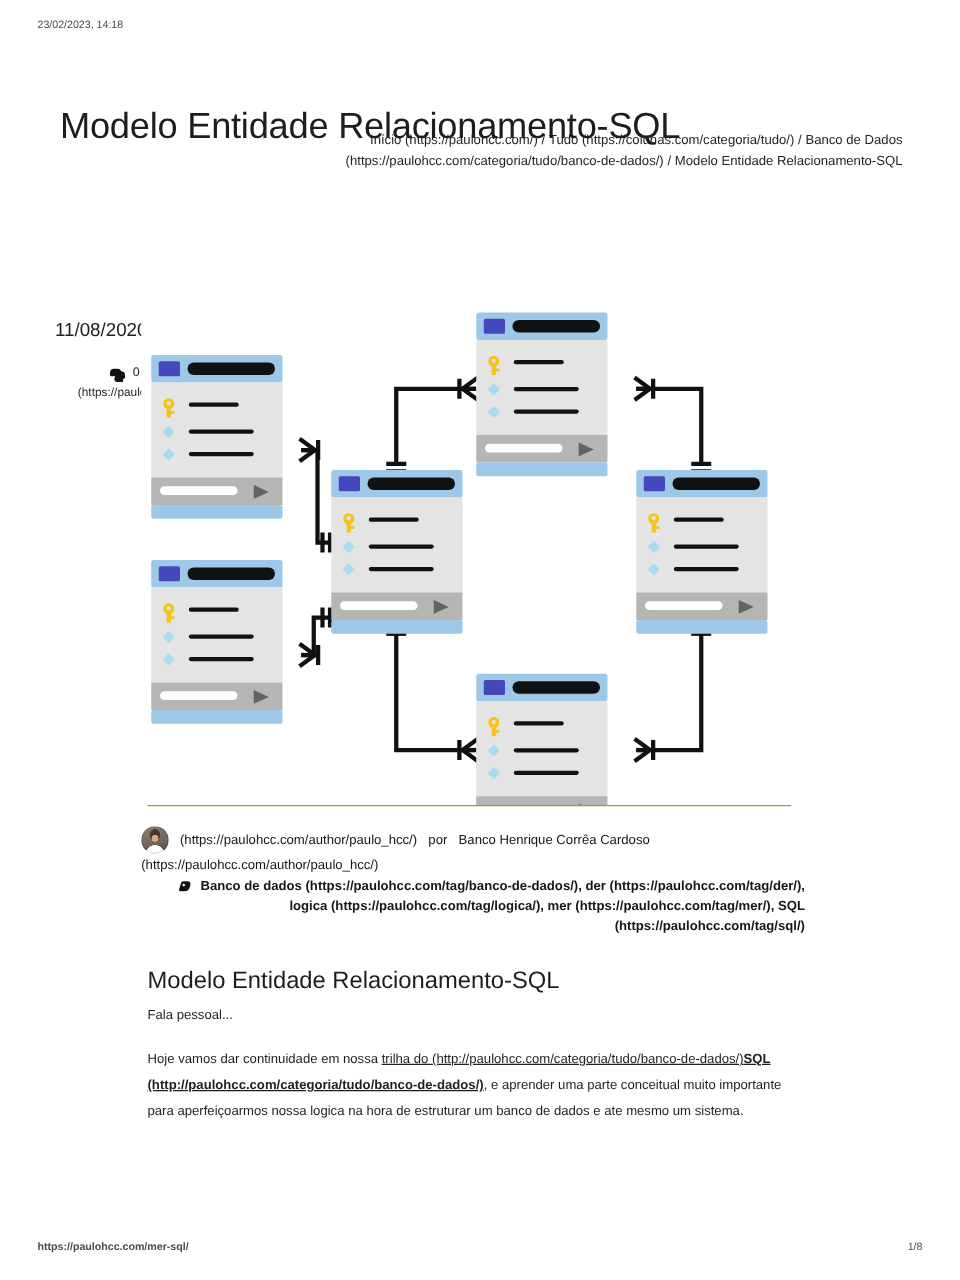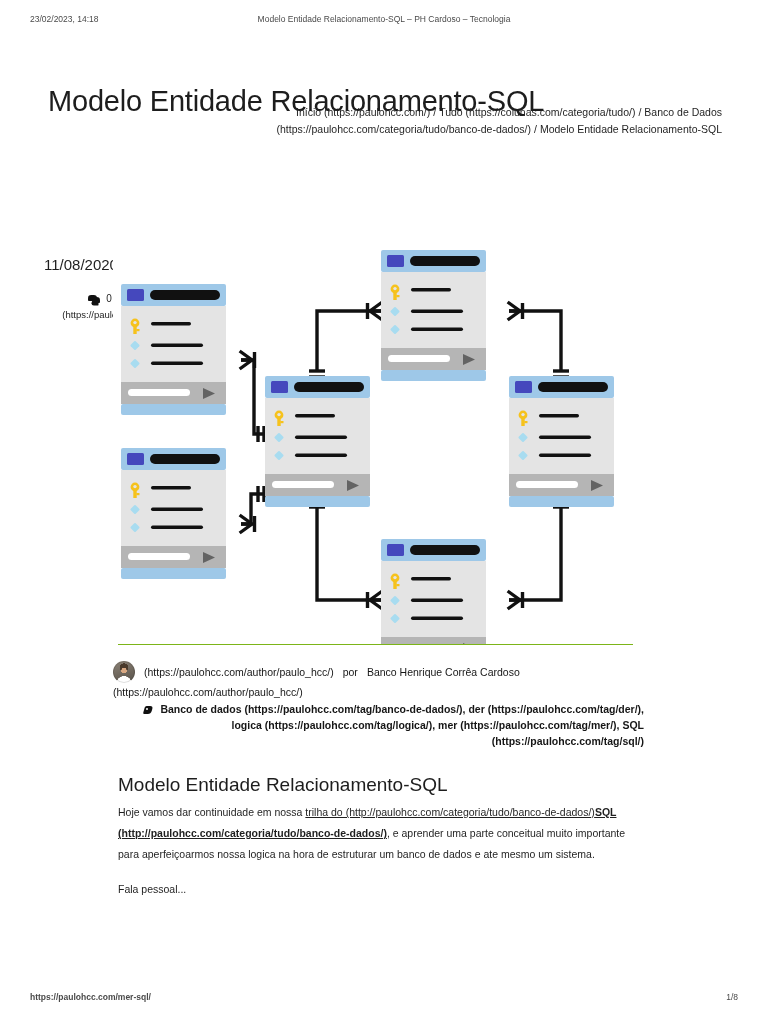--- a/index.html
+++ b/index.html
@@ -266,21 +266,20 @@
     color: #1f1f1f;
     font-weight: bold;
     text-decoration: underline;
   }
 </style>
 </head>
 <body>
 
 <div class="print-header">
   <div class="ph-date">23/02/2023, 14:18</div>
-  <div class="ph-title">Modelo Entidade Relacionamento-SQL – PH Cardoso – Tecnologia</div>
 </div>
 
 <h1 class="page-title">Modelo Entidade Relacionamento-SQL</h1>
 
 <nav class="breadcrumb">
   <span>Início (https://paulohcc.com/)</span><span class="sep">/</span><span>Tudo (https://colunas.com/categoria/tudo/)</span><span class="sep">/</span><span>Banco de Dados (https://paulohcc.com/categoria/tudo/banco-de-dados/)</span><span class="sep">/</span><span>Modelo Entidade Relacionamento-SQL</span>
 </nav>
 
 <div class="post-meta">
   <div class="meta-date">11/08/2020</div>
@@ -412,20 +411,20 @@
   <div class="byline-line2">(https://paulohcc.com/author/paulo_hcc/)</div>
 </div>
 
 <div class="tags">
   <span class="tag-icon"></span><span>Banco de dados (https://paulohcc.com/tag/banco-de-dados/),  der (https://paulohcc.com/tag/der/),  logica (https://paulohcc.com/tag/logica/),  mer (https://paulohcc.com/tag/mer/),  SQL (https://paulohcc.com/tag/sql/)</span>
 </div>
 
 <h2 class="section-title">Modelo Entidade Relacionamento-SQL</h2>
 
 <div class="body-copy">
+  <p>Fala pessoal...</p>
   <p><span>Hoje vamos dar continuidade em nossa </span><a class="plain" href="#">trilha do (http://paulohcc.com/categoria/tudo/banco-de-dados/)</a><a class="strong" href="#">SQL (http://paulohcc.com/categoria/tudo/banco-de-dados/)</a><span>, e aprender uma parte conceitual muito importante para aperfeiçoarmos nossa logica na hora de estruturar um banco de dados e ate mesmo um sistema.</span></p>
-  <p>Fala pessoal...</p>
 </div>
 
 <div class="print-footer">
   <div class="pf-url">https://paulohcc.com/mer-sql/</div>
   <div class="pf-page">1/8</div>
 </div>
 
 </body></html>

